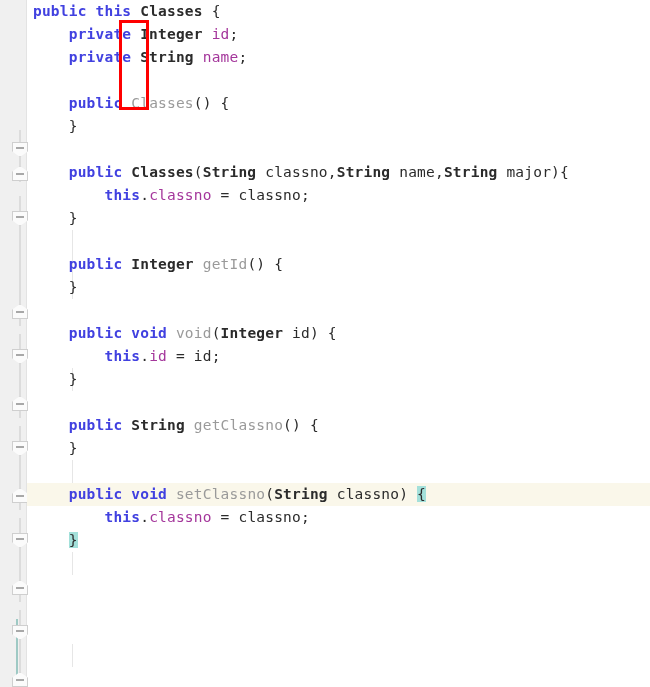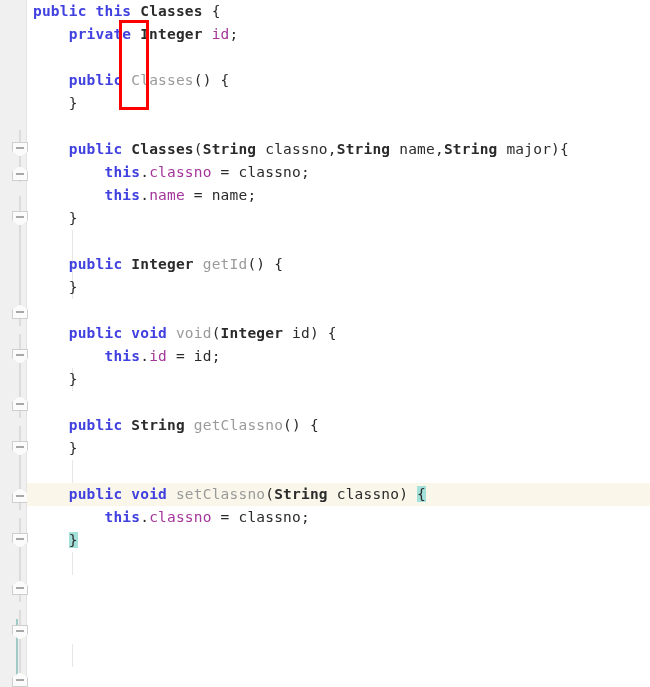--- a/index.html
+++ b/index.html
@@ -157,35 +157,35 @@
     <div class="indent-guide" style="left:45px;top:368px;height:23px;"></div>
     <div class="indent-guide" style="left:45px;top:460px;height:23px;"></div>
     <div class="indent-guide" style="left:45px;top:552px;height:23px;"></div>
     <div class="indent-guide" style="left:45px;top:644px;height:23px;"></div>
 
     <div class="line"><span class="inner"><span class="kw" style="color: rgb(65, 65, 224);">public</span> <span class="kw" style="color: rgb(65, 65, 224);">this</span> <span class="cls">Classes</span> <span class="punc">{</span></span></div>
 
     <div class="line"><span class="inner">    <span class="kw" style="color: rgb(65, 65, 224);">private</span> <span class="type">Integer</span> <span class="fld" style="color: rgb(164, 54, 155);">id</span><span class="punc">;</span></span></div>
 
 
+    <div class="line"><span class="inner">    <span class="kw" style="color: rgb(65, 65, 224);">private</span> <span class="type">String</span> <span class="fld" style="color: rgb(164, 54, 155);">name</span><span class="punc">;</span></span></div>
 
 
     <div class="line"><span class="inner"> </span></div>
 
     <div class="line"><span class="inner">    <span class="kw" style="color: rgb(65, 65, 224);">public</span> <span class="mth" style="color: rgb(154, 154, 154);">Classes</span><span class="punc">()</span> <span class="punc">{</span></span></div>
 
     <div class="line"><span class="inner">    <span class="punc">}</span></span></div>
 
     <div class="line"><span class="inner"> </span></div>
 
     <div class="line"><span class="inner">    <span class="kw" style="color: rgb(65, 65, 224);">public</span> <span class="cls">Classes</span><span class="punc">(</span><span class="type">String</span> <span class="pln spell">classno</span><span class="punc">,</span><span class="type">String</span> <span class="pln">name</span><span class="punc">,</span><span class="type">String</span> <span class="pln">major</span><span class="punc">)</span><span class="punc">{</span></span></div>
 
     <div class="line"><span class="inner">        <span class="kw" style="color: rgb(65, 65, 224);">this</span><span class="punc">.</span><span class="fld" style="color: rgb(164, 54, 155);">classno</span> <span class="punc">=</span> <span class="pln">classno</span><span class="punc">;</span></span></div>
 
-    <div class="line"><span class="inner">        <span class="kw" style="color: rgb(65, 65, 224);">this</span><span class="punc">.</span><span class="fld" style="color: rgb(164, 54, 155);">name</span> <span class="punc">=</span> <span class="pln">name</span><span class="punc">;</span></span></div>
 
 
     <div class="line"><span class="inner">    <span class="punc">}</span></span></div>
 
     <div class="line"><span class="inner"> </span></div>
 
     <div class="line"><span class="inner">    <span class="kw" style="color: rgb(65, 65, 224);">public</span> <span class="type">Integer</span> <span class="mth" style="color: rgb(154, 154, 154);">getId</span><span class="punc">()</span> <span class="punc">{</span></span></div>
 
 
     <div class="line"><span class="inner">    <span class="punc">}</span></span></div>

